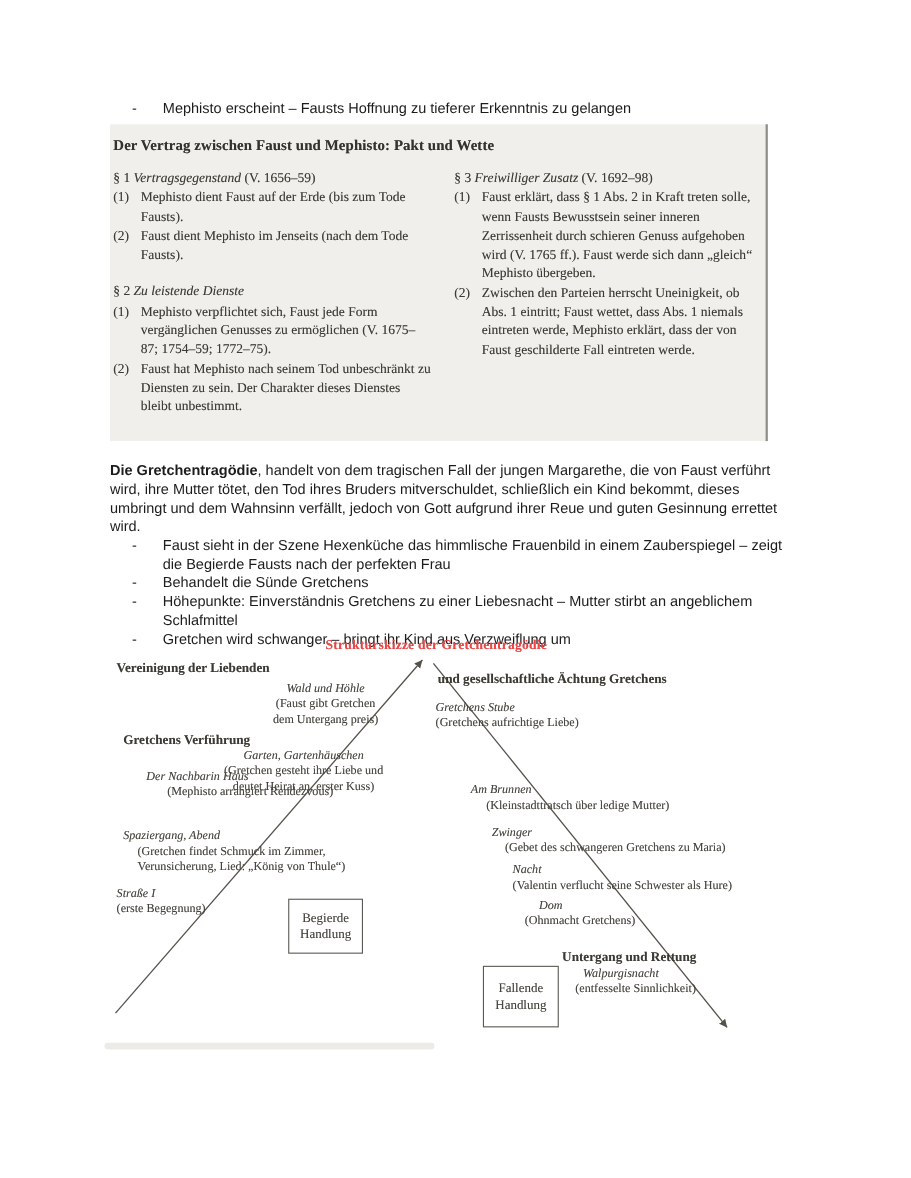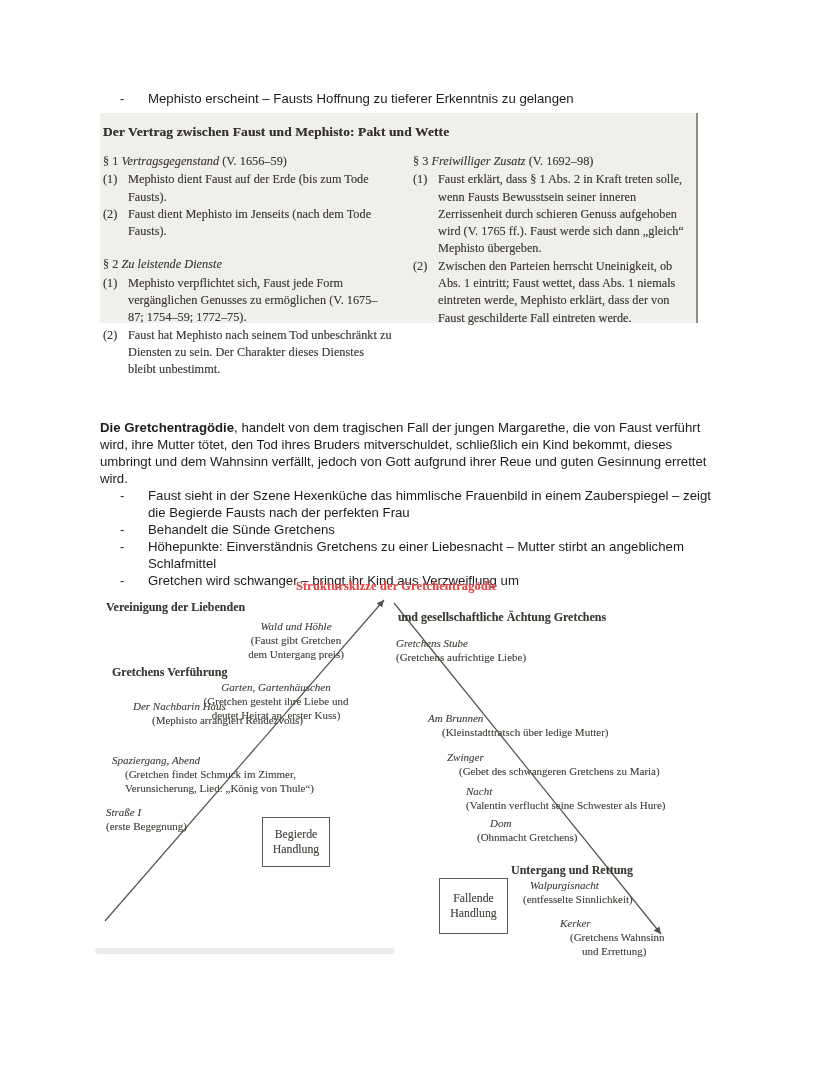--- a/index.html
+++ b/index.html
@@ -7,21 +7,21 @@
   body { font-family:"Liberation Sans", sans-serif; color:#1c1c1c; }
   .page { position:relative; width:828px; height:1071px; background:#ffffff; overflow:hidden; }
 
   
   .typed { font-size:13.2px; line-height:17px; color:#1c1c1c; }
   .bullet-row { display:flex; }
   .bullet-dash { width:28px; flex:0 0 28px; }
 
   
   .scanbox {
-    position:absolute; left:100px; top:113px; width:598px; height:210px;
+    position:absolute; left:100px; top:113px; width:598px; height:288px;
     background:#f0efeb; border-right:2px solid #8f8c85;
     font-family:"Liberation Serif", serif; color:#3d3b35;
   }
   .scanbox .ctitle {
     font-weight:bold; font-size:13.5px; color:#34322d;
     padding:11px 0 0 3px; letter-spacing:.1px;
     text-shadow:0 0 .6px rgba(52,50,45,.55);
   }
   .ccols { display:flex; margin-top:13px; padding-left:3px; }
   .ccol { font-size:12.3px; line-height:17.3px; text-shadow:0 0 .5px rgba(61,59,53,.45); }
@@ -205,25 +205,20 @@
     <div class="dg" style="left:477px; top:817px;">
       <div class="sname" style="margin-left:13px;">Dom</div>
       <div>(Ohnmacht Gretchens)</div>
     </div>
 
     <div class="dg" style="left:523px; top:879px;">
       <div class="sname" style="margin-left:7px;">Walpurgisnacht</div>
       <div>(entfesselte Sinnlichkeit)</div>
     </div>
 
-    <div class="dg" style="left:558px; top:917px;">
-      <div class="sname" style="margin-left:2px;">Kerker</div>
-      <div style="margin-left:12px;">(Gretchens Wahnsinn</div>
-      <div style="margin-left:24px;">und Errettung)</div>
-    </div>
 
     <div class="dg actbox" style="left:262px; top:817px; width:68px; height:50px;">
       <div>Begierde</div>
       <div>Handlung</div>
     </div>
     <div class="dg actbox" style="left:439px; top:878px; width:69px; height:56px;">
       <div>Fallende</div>
       <div>Handlung</div>
     </div>
 

